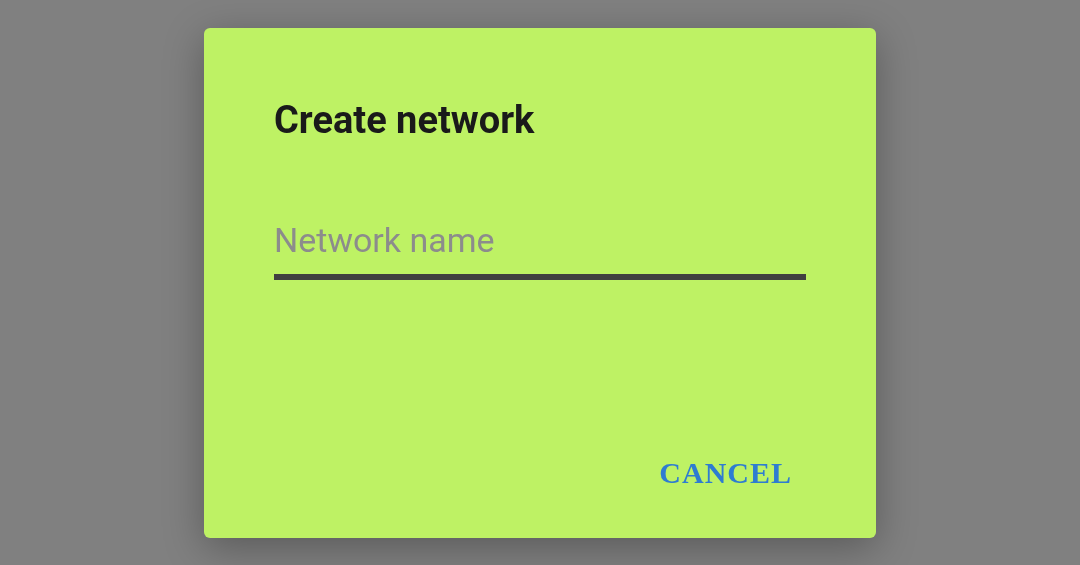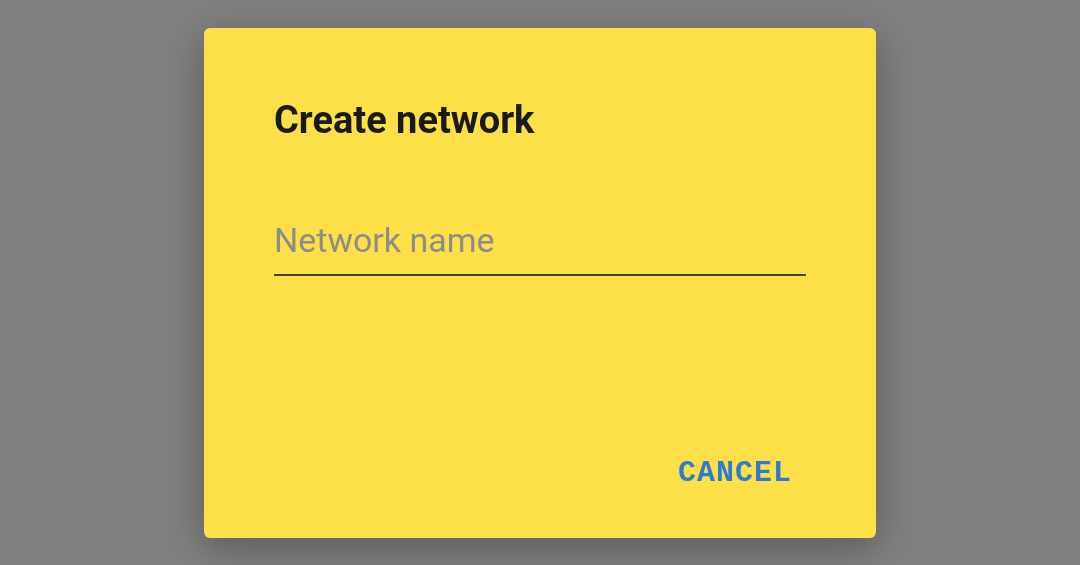--- a/index.html
+++ b/index.html
@@ -15,21 +15,21 @@
       font-family: Roboto, 'Helvetica Neue', Arial, sans-serif;
       display: flex;
       align-items: center;
       justify-content: center;
       overflow: hidden;
     }
     
     .dialog {
       width: 672px;
       height: 510px;
-      background-color: #fde047;
+      background-color: #bef264;
       border-radius: 6px;
       box-shadow: 0 10px 40px rgba(0, 0, 0, 0.3);
       padding: 70px 70px 40px 70px;
       display: flex;
       flex-direction: column;
     }
     
     .dialog-title {
       font-size: 38px;
       font-weight: 700;
@@ -37,21 +37,21 @@
       margin-bottom: 70px;
     }
     
     .input-wrapper {
       flex: 1;
     }
     
     .text-input {
       width: 100%;
       border: none;
-      border-bottom: 2px solid #404040;
+      border-bottom: 6px solid #404040;
       font-size: 34px;
       color: #333;
       padding: 8px 0 14px 0;
       outline: none;
       font-family: inherit;
       background: transparent;
     }
     
     .text-input::placeholder {
       color: #8c8c8c;
@@ -66,21 +66,21 @@
     
     .dialog-button {
       background: none;
       border: none;
       font-size: 30px;
       font-weight: 600;
       color: #2e7cd1;
       letter-spacing: 1px;
       cursor: pointer;
       text-transform: uppercase;
-      font-family: Liberation Mono, monospace;
+      font-family: Liberation Serif, serif;
       padding: 8px 4px;
     }
   </style>
 </head>
 <body>
 
 <div class="dialog">
   <h1 class="dialog-title">Create network</h1>
 
   <div class="input-wrapper">

